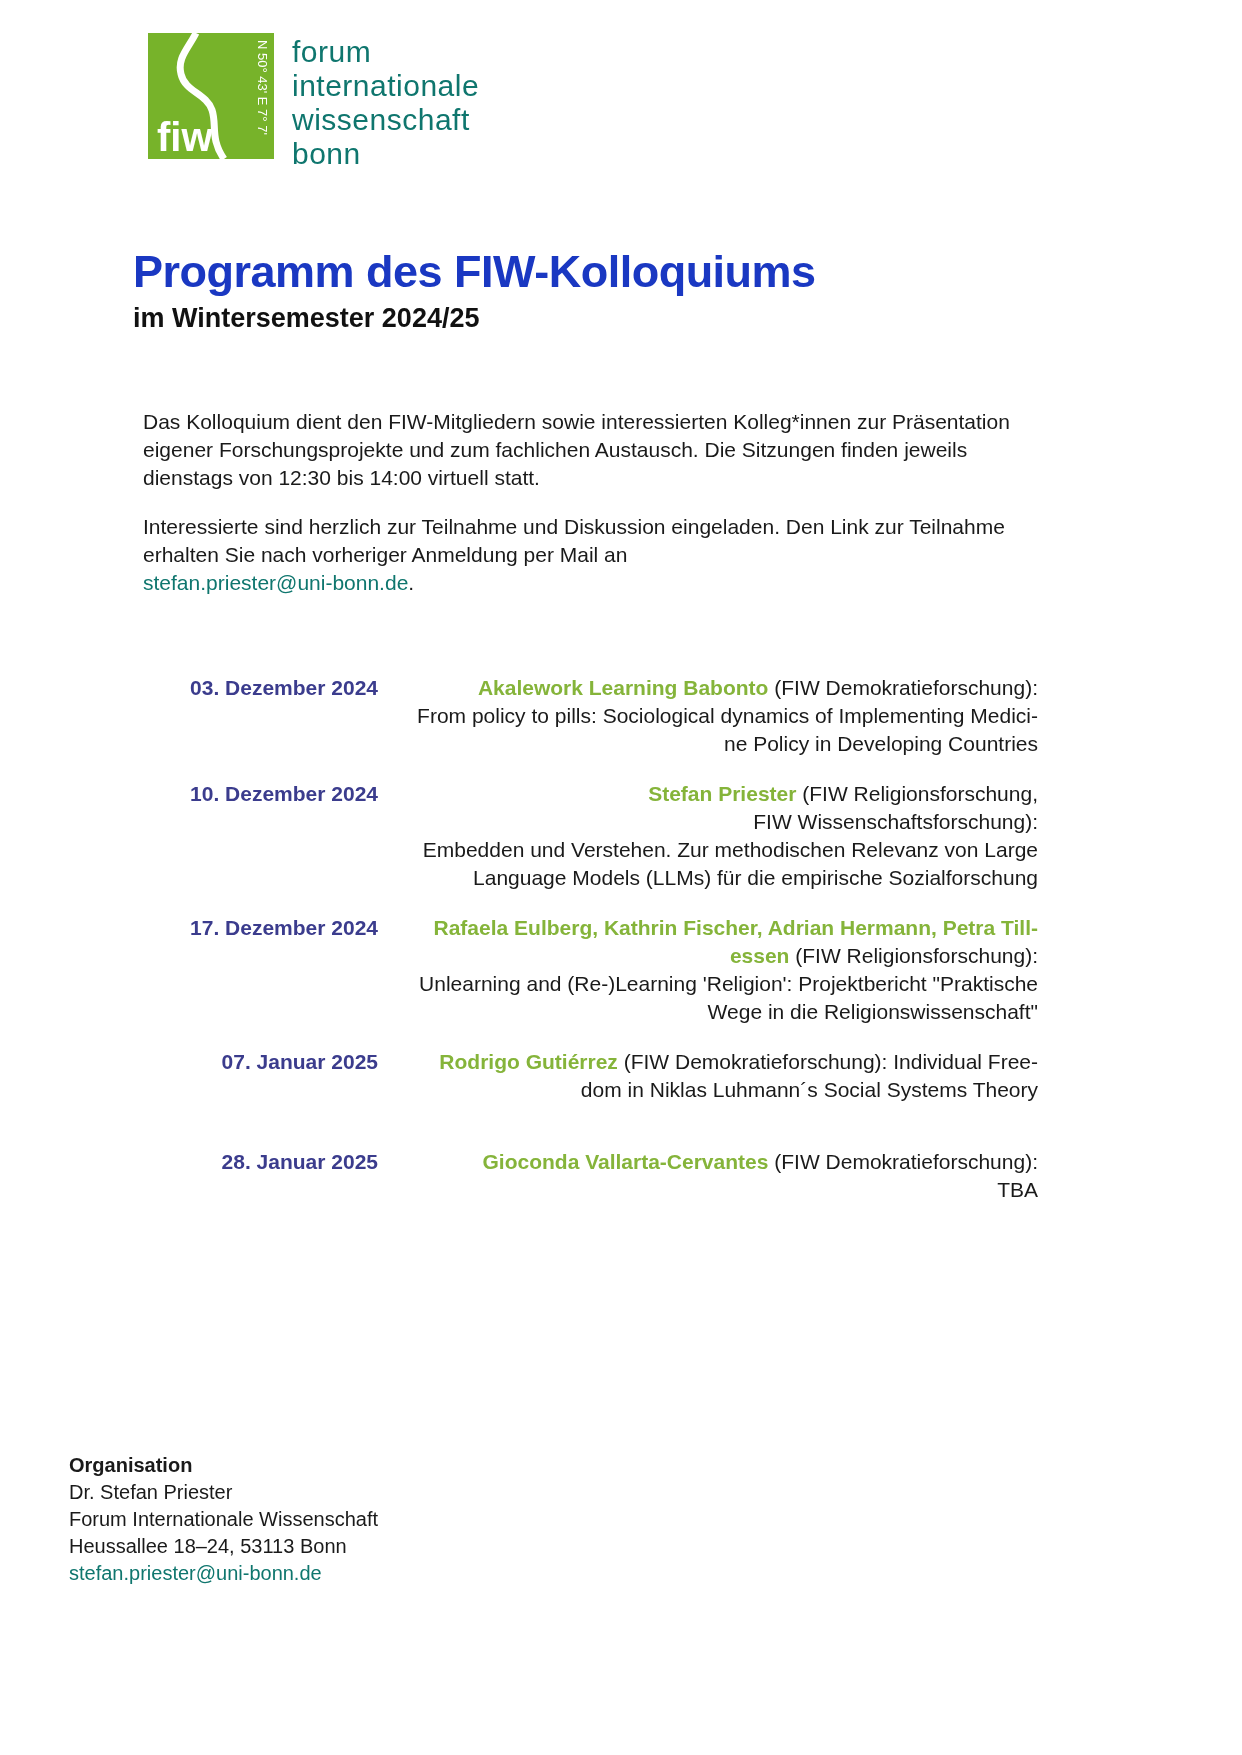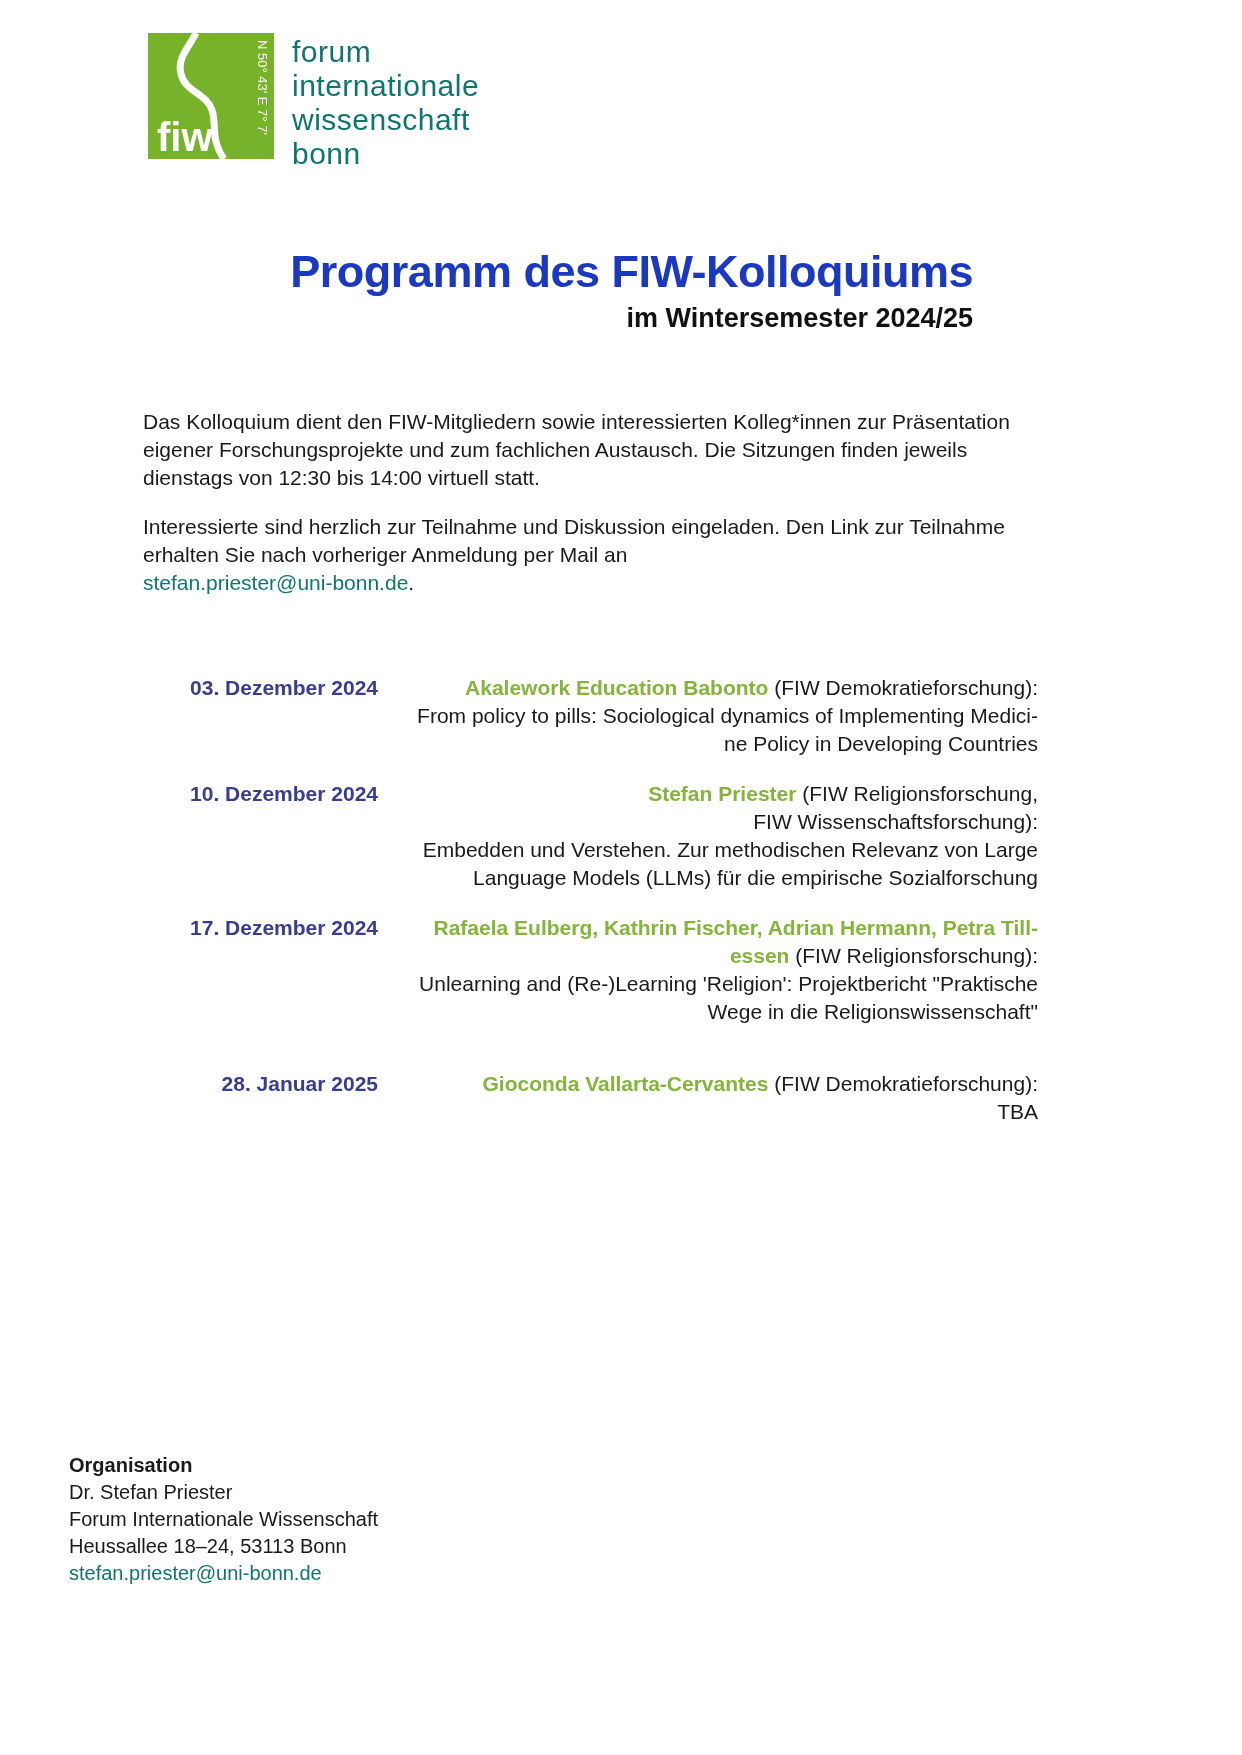--- a/index.html
+++ b/index.html
@@ -30,21 +30,21 @@
     letter-spacing: 0.5px;
     padding-top: 2px;
   }
 
   
   .title-block {
     position: absolute;
     left: 133px;
     top: 246px;
     width: 840px;
-    text-align: right;
+    text-align: left;
   }
   .main-title {
     margin: 0;
     font-size: 45px;
     line-height: 52px;
     font-weight: bold;
     color: #1a38c2;
     letter-spacing: -0.5px;
   }
   .sub-title {
@@ -144,41 +144,46 @@
 eigener Forschungsprojekte und zum fachlichen Austausch. Die Sitzungen finden jeweils
 dienstags von 12:30 bis 14:00 virtuell statt.</p>
     <p><span>Interessierte sind herzlich zur Teilnahme und Diskussion eingeladen. Den Link zur Teilnahme
 erhalten Sie nach vorheriger Anmeldung per Mail an
 </span><a class="email-link">stefan.priester@uni-bonn.de</a><span>.</span></p>
   </div>
 
   <div class="schedule">
     <div class="session-row">
       <div class="session-date">03. Dezember 2024</div>
-      <div class="session-desc"><span class="speaker">Akalework Education Babonto</span><span class="plain"> (FIW Demokratieforschung):
+      <div class="session-desc"><span class="speaker">Akalework Learning Babonto</span><span class="plain"> (FIW Demokratieforschung):
 From policy to pills: Sociological dynamics of Implementing Medici-
 ne Policy in Developing Countries</span></div>
     </div>
 
     <div class="session-row">
       <div class="session-date">10. Dezember 2024</div>
       <div class="session-desc"><span class="speaker">Stefan Priester</span><span class="plain"> (FIW Religionsforschung,
 FIW Wissenschaftsforschung):
 Embedden und Verstehen. Zur methodischen Relevanz von Large
 Language Models (LLMs) für die empirische Sozialforschung</span></div>
     </div>
 
     <div class="session-row">
       <div class="session-date">17. Dezember 2024</div>
       <div class="session-desc"><span class="speaker">Rafaela Eulberg, Kathrin Fischer, Adrian Hermann, Petra Till-
 essen</span><span class="plain"> (FIW Religionsforschung):
 Unlearning and (Re-)Learning 'Religion': Projektbericht "Praktische
 Wege in die Religionswissenschaft"</span></div>
     </div>
 
+    <div class="session-row">
+      <div class="session-date">07. Januar 2025</div>
+      <div class="session-desc"><span class="speaker">Rodrigo Gutiérrez</span><span class="plain"> (FIW Demokratieforschung): Individual Free-
+dom in Niklas Luhmann´s Social Systems Theory</span></div>
+    </div>
 
     <div class="session-row">
     </div>
 
     <div class="session-row">
       <div class="session-date">28. Januar 2025</div>
       <div class="session-desc"><span class="speaker">Gioconda Vallarta-Cervantes</span><span class="plain"> (FIW Demokratieforschung):
 TBA</span></div>
     </div>
   </div>

